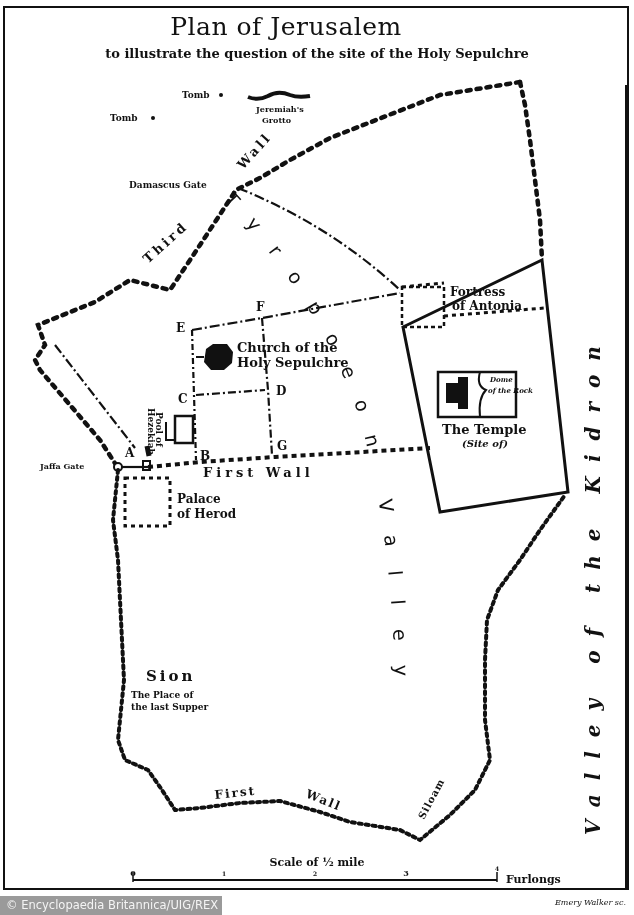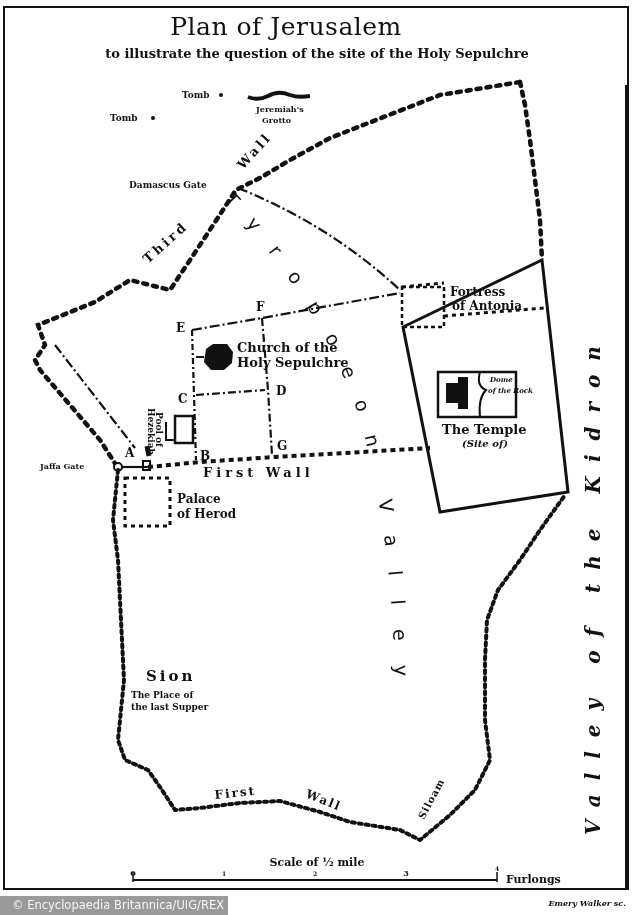--- a/index.html
+++ b/index.html
@@ -6,22 +6,22 @@
   body { width: 634px; height: 915px; position: relative; overflow: hidden; font-family: "DejaVu Serif", serif; color: #111; }
   .frame { position: absolute; left: 3px; top: 6px; width: 626px; height: 884px; border: 2px solid #111; box-sizing: border-box; }
   .title { position: absolute; left: 0; top: 12px; width: 572px; text-align: center; font-family: "DejaVu Serif", serif; font-size: 25px; font-weight: normal; letter-spacing: 0.5px; }
   .subtitle { position: absolute; left: 0; top: 46px; width: 634px; text-align: center; font-family: "DejaVu Serif", serif; font-size: 13px; font-weight: bold; }
   svg.map { position: absolute; left: 0; top: 0; }
   .lbl { font-family: "DejaVu Serif", serif; font-weight: bold; fill: #111; }
   .lbl-sm { font-size: 9px; }
   .lbl-md { font-size: 12px; }
   .lbl-valley { font-family: "DejaVu Serif", serif; font-style: italic; font-weight: bold; font-size: 20px; letter-spacing: 14px; fill: #111; }
   .lbl-tyro { font-family: "DejaVu Sans", sans-serif; font-size: 19px; fill: #111; }
-  .credit { position: absolute; left: 0; top: 896px; background: #9a9a9a; color: #f4f4f4; font-family: "DejaVu Sans", sans-serif; font-size: 11.5px; padding: 2px 4px 3px 12px; }
-  .engraver { position: absolute; right: 8px; top: 898px; font-family: "DejaVu Serif", serif; font-size: 8px; font-weight: bold; font-style: italic; color: #111; }
+  .credit { position: absolute; left: 0; top: 896px; background: #9a9a9a; color: #f4f4f4; font-family: "DejaVu Sans", sans-serif; font-size: 11.5px; padding: 2px 4px 3px 6px; }
+  .engraver { position: absolute; right: 8px; top: 898px; font-family: "DejaVu Serif", serif; font-size: 8px; font-weight: normal; font-style: italic; color: #111; }
 </style>
 </head>
 <body>
 
 <div class="frame"></div>
 <div class="title">Plan of Jerusalem</div>
 <div class="subtitle">to illustrate the question of the site of the Holy Sepulchre</div>
 
 <svg class="map" width="634" height="915" viewBox="0 0 634 915">
 

